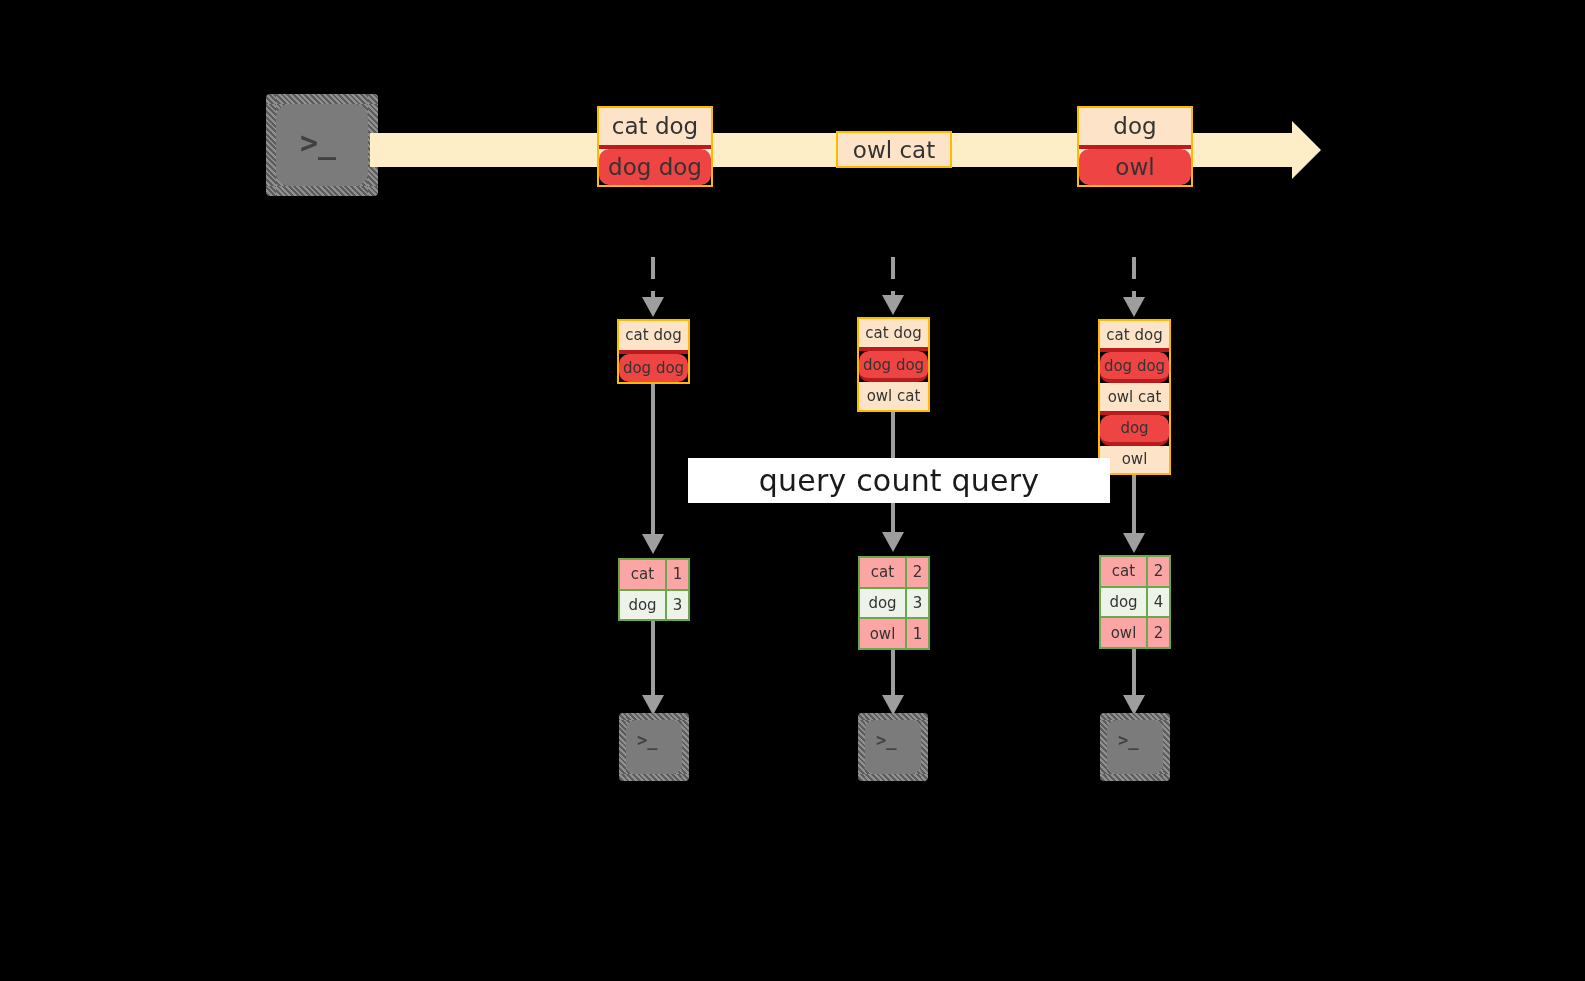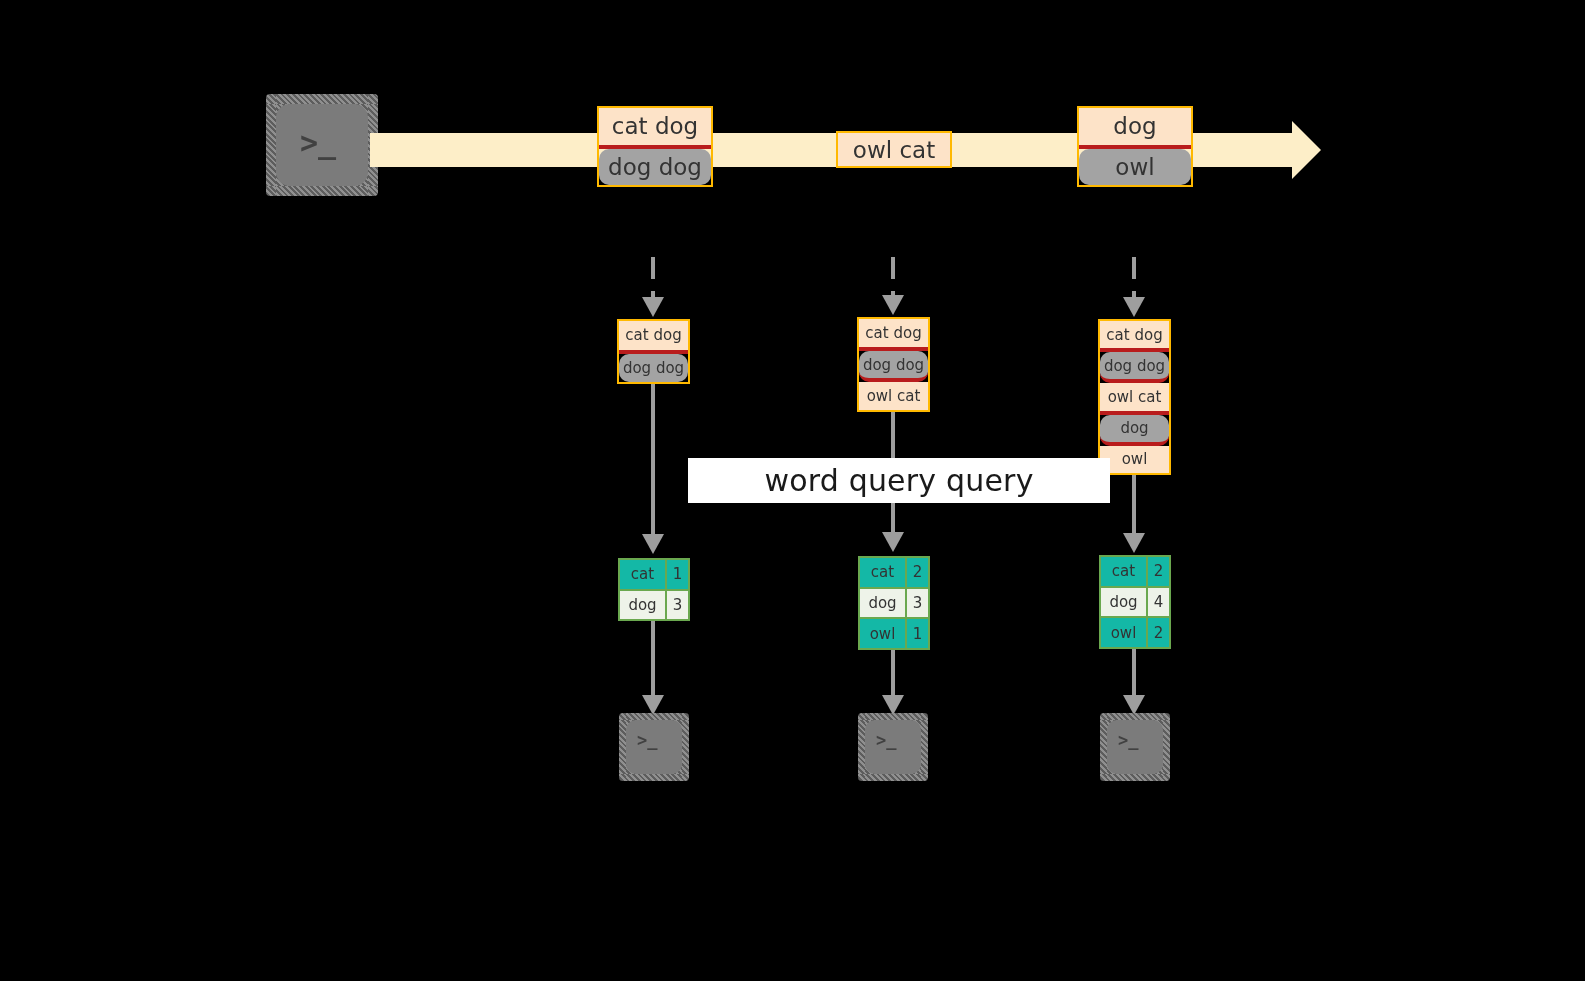--- a/index.html
+++ b/index.html
@@ -73,21 +73,21 @@
     flex: 1 1 auto;
     display: flex;
     align-items: center;
     justify-content: center;
     color: #333333;
     white-space: nowrap;
     border-bottom: 4px solid #b91c1c;
   }
   .orec-cell:last-child { border-bottom: none; }
   .orec-cell.shade-a { background: #fde3c8; }
-  .orec-cell.shade-b { background: #a3a3a3; border-radius: 10px; }
+  .orec-cell.shade-b { background: #ef4444; border-radius: 10px; }
 
   
   .orec.top { }
   .orec.top .orec-cell { font-size: 23px; }
 
   
   .orec.mid .orec-cell { font-size: 15px; }
 
   
   .gtab {
@@ -97,21 +97,21 @@
     display: flex;
     flex-direction: column;
   }
   .gtab-row {
     box-sizing: border-box;
     flex: 1 1 auto;
     display: flex;
     border-bottom: 2px solid #6aa84f;
   }
   .gtab-row:last-child { border-bottom: none; }
-  .gtab-row.shade-a .gcell { background: #14b8a6; text-align: center; }
+  .gtab-row.shade-a .gcell { background: #fca5a5; text-align: center; }
   .gtab-row.shade-b .gcell { background: #eef3e9; }
   .gcell {
     box-sizing: border-box;
     display: flex;
     align-items: center;
     justify-content: center;
     color: #333333;
     font-size: 15px;
     white-space: nowrap;
   }
@@ -275,15 +275,15 @@
   </div>
 
   <div class="conn-line" style="left:1132px; top:649px; height:46px;"></div>
   <div class="conn-head" style="left:1123px; top:695px;"></div>
 
   <div class="terminal" style="left:1100px; top:713px; width:70px; height:68px; border-width:7px;">
     <div class="terminal-inner"></div>
     <span class="term-glyph" style="left:11px; top:12px; font-size:17px;">&gt;_</span>
   </div>
 
-  <div class="query-label" style="left:688px; top:458px; width:422px; height:45px;">word query query</div>
+  <div class="query-label" style="left:688px; top:458px; width:422px; height:45px;">query count query</div>
 
 </div>
 
 </body></html>

